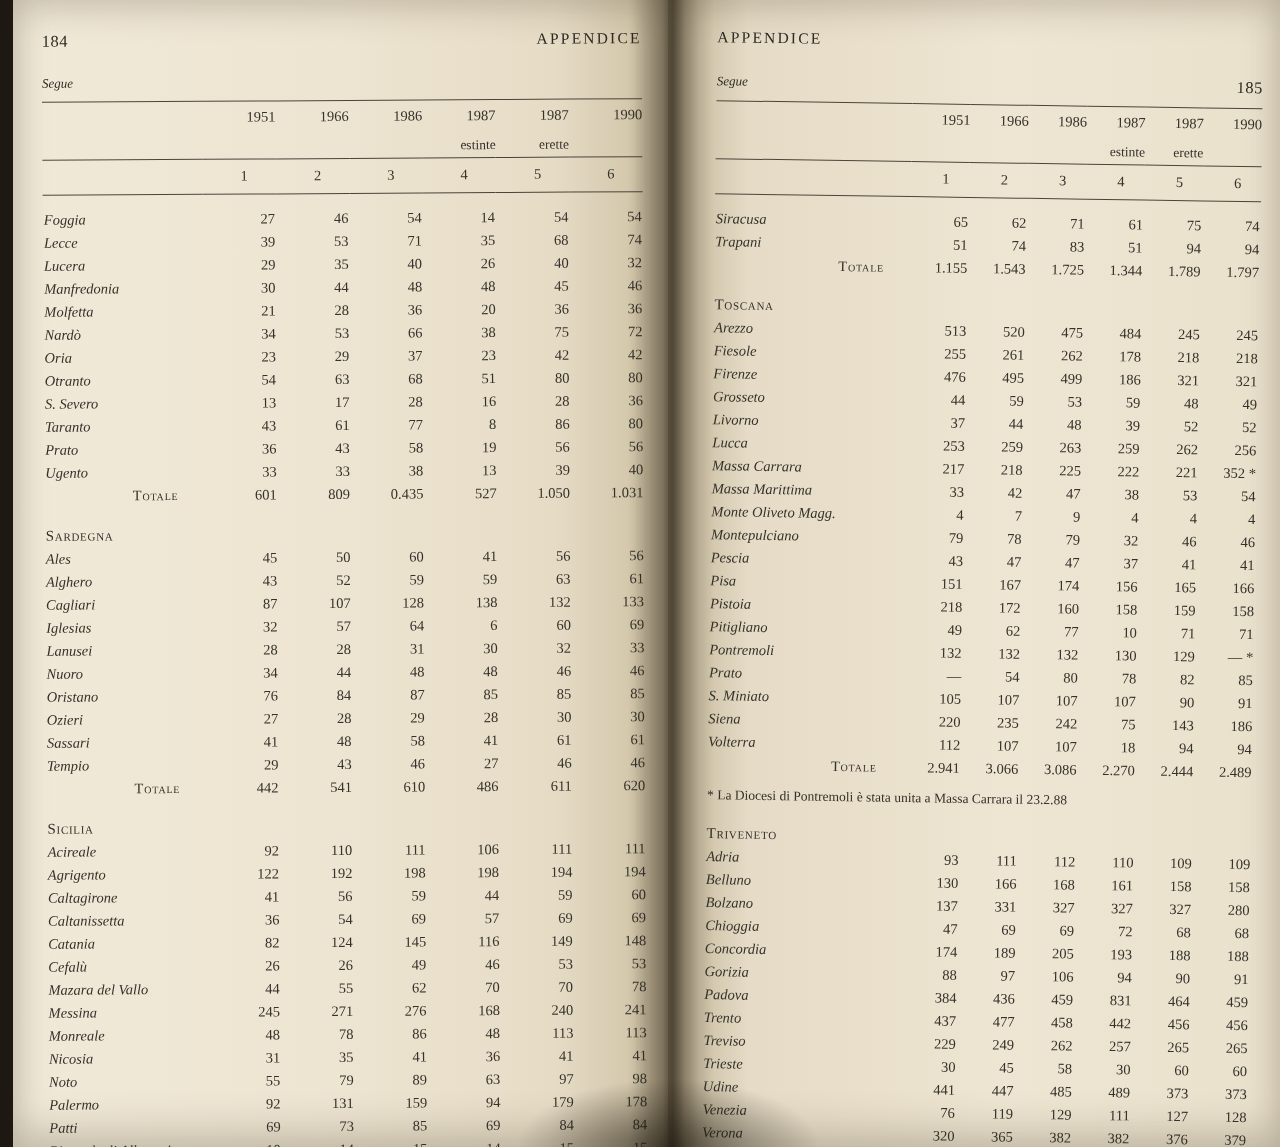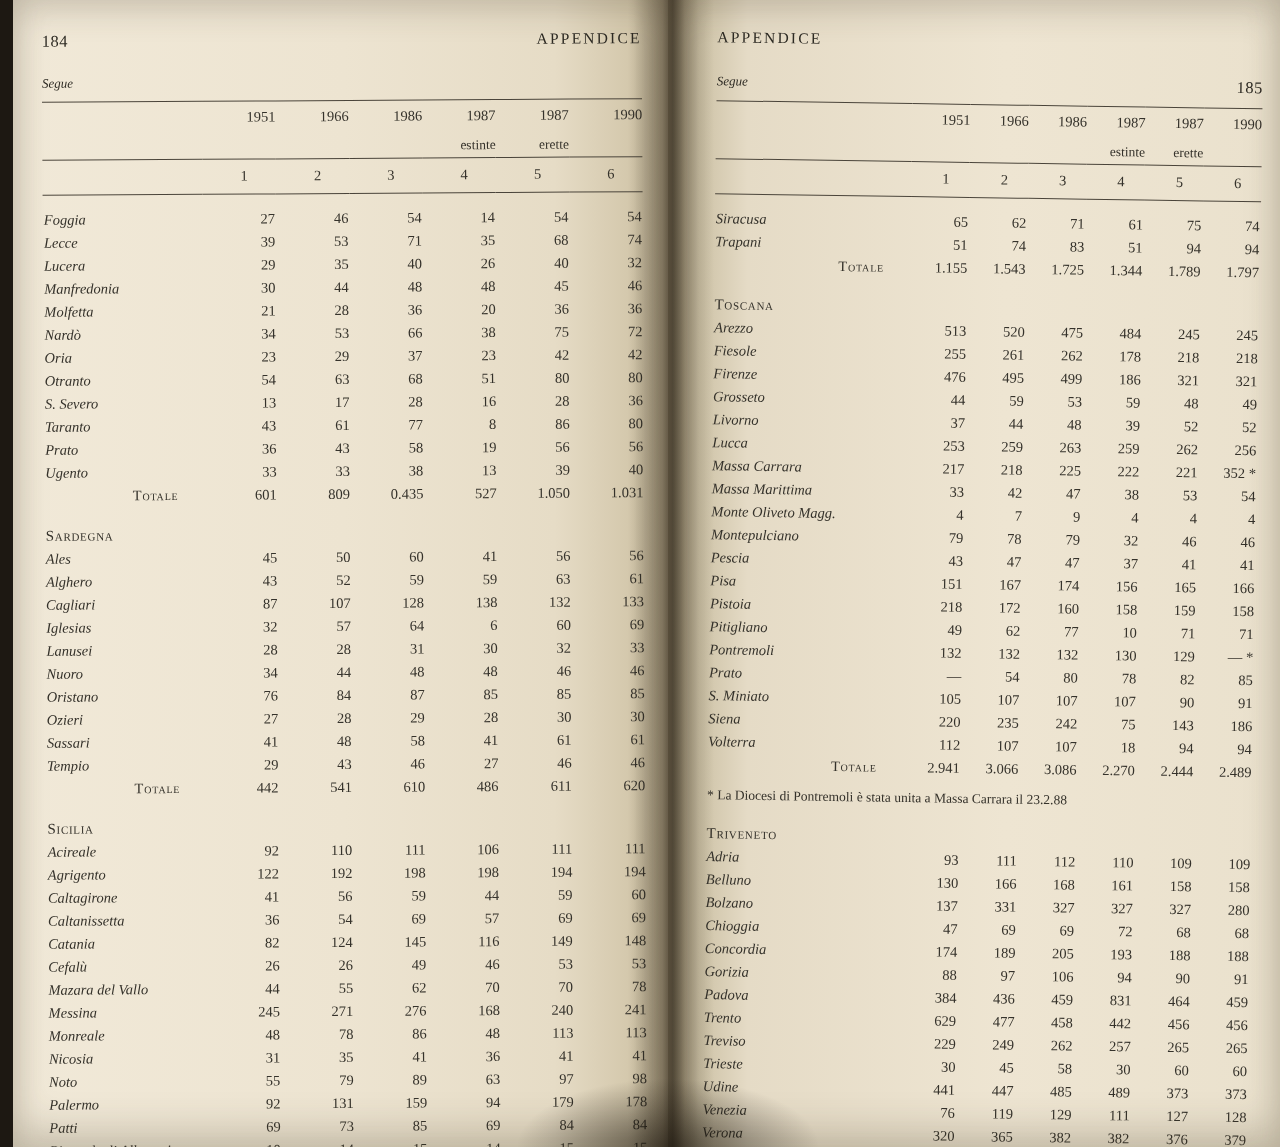--- a/index.html
+++ b/index.html
@@ -791,21 +791,21 @@
               <td class="row-label">Padova</td>
               <td class="num">384</td>
               <td class="num">436</td>
               <td class="num">459</td>
               <td class="num">831</td>
               <td class="num">464</td>
               <td class="num">459</td>
             </tr>
             <tr>
               <td class="row-label">Trento</td>
-              <td class="num">629</td>
+              <td class="num">437</td>
               <td class="num">477</td>
               <td class="num">458</td>
               <td class="num">442</td>
               <td class="num">456</td>
               <td class="num">456</td>
             </tr>
             <tr>
               <td class="row-label">Treviso</td>
               <td class="num">229</td>
               <td class="num">249</td>

